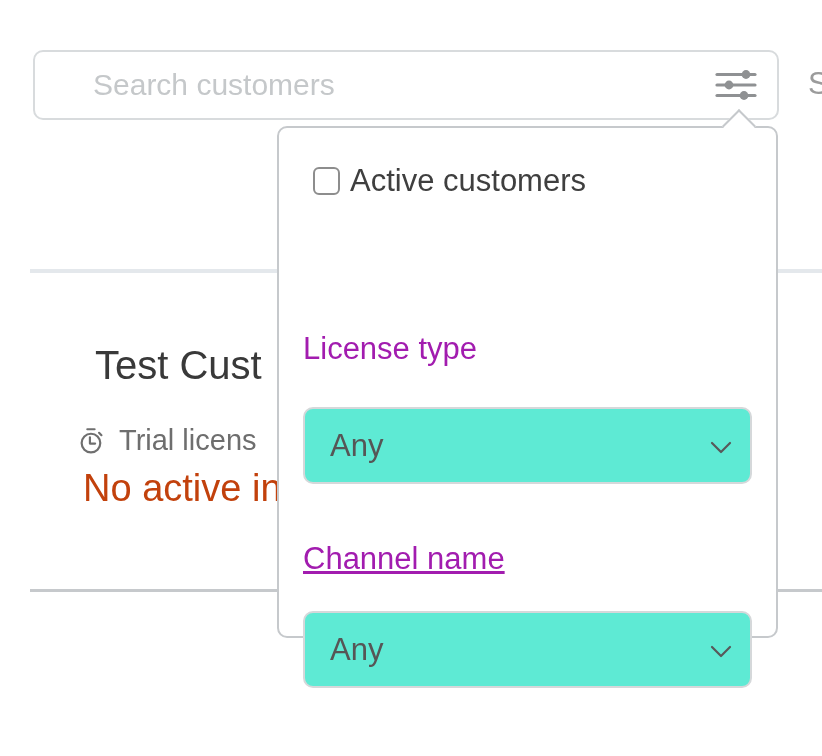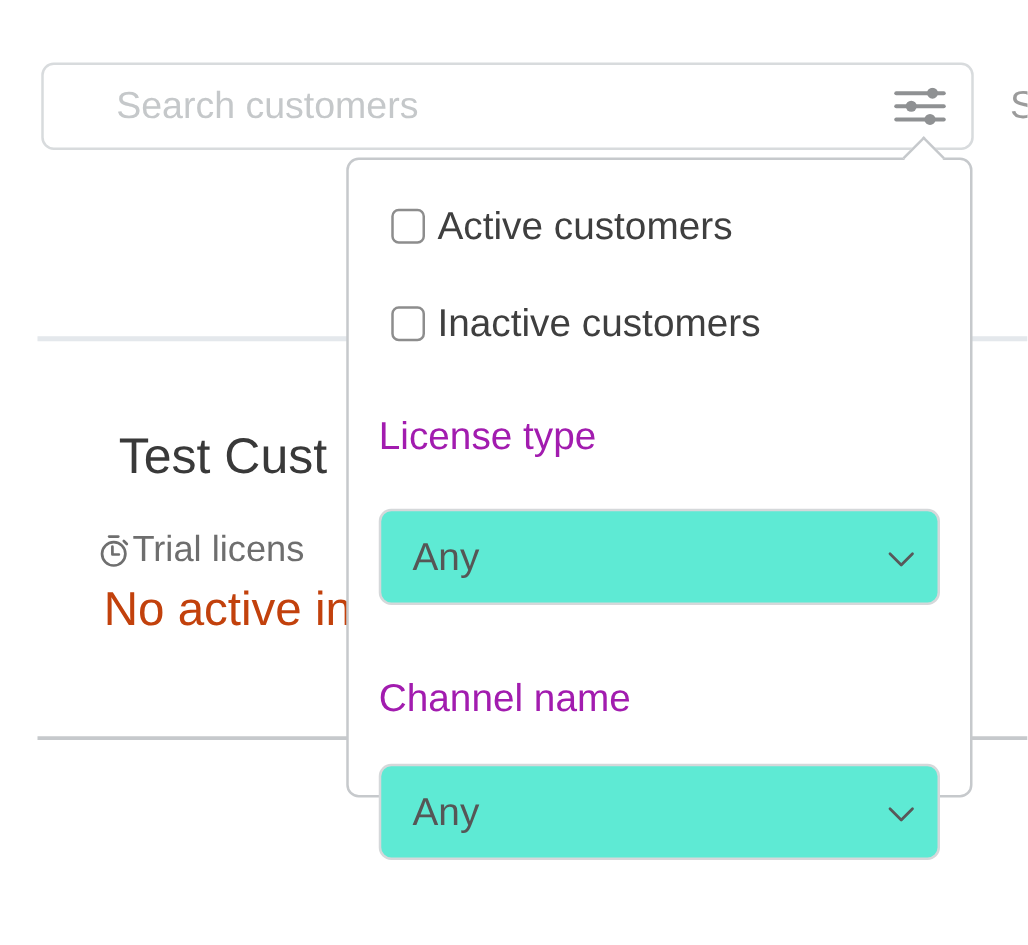--- a/index.html
+++ b/index.html
@@ -47,21 +47,21 @@
   .divider-1 { top: 269px; height: 4px; background: #e4e8ec; }
   .divider-2 { top: 589px; height: 3px; background: #c6c9cc; }
 
   .customer-heading {
     position: absolute; left: 83px; top: 331px; margin: 12px;
     font-size: 40px; font-weight: 400; color: #393939;
     white-space: nowrap; z-index: 0;
   }
   .license-row {
     position: absolute; left: 78px; top: 424px;
-    display: flex; align-items: center; 
+    display: flex; align-items: center; gap: 13px;
     font-size: 29px; color: #6e6e6e;
     white-space: nowrap; z-index: 0;
   }
   .no-active {
     position: absolute; left: 83px; top: 467px;
     font-size: 38px; color: #c2410c;
     white-space: nowrap; z-index: 0;
   }
 
   
@@ -93,21 +93,21 @@
     appearance: none; -webkit-appearance: none;
     width: 27px; height: 28px; margin: 0;
     border: 2px solid #8d8d8d; border-radius: 6px;
     background: #fff; flex: none; cursor: pointer;
   }
   .field-label {
     position: absolute; left: 24px;
     font-size: 31px; color: #a21caf; white-space: nowrap;
   }
   .label-license { top: 203px; }
-  .label-channel { top: 413px; }
+  .label-channel { top: 413px; text-decoration: underline; }
   .select {
     position: absolute; left: 24px;
     width: 449px; height: 77px;
     border: 2px solid #d5d8da; border-radius: 10px;
     background: #5eead4;
     display: flex; align-items: center;
     padding-left: 25px;
     font-size: 31px; color: #565656;
     cursor: pointer;
   }
@@ -153,24 +153,20 @@
 <div class="divider divider-2"></div>
 
 <div class="popover">
   <div class="popover-caret"></div>
 
   <label class="checkbox-row checkbox-row-1">
     <input type="checkbox" class="checkbox" style="">
     <span>Active customers</span>
   </label>
 
-  <label class="checkbox-row checkbox-row-2">
-    <input type="checkbox" class="checkbox" style="">
-    <span>Inactive customers</span>
-  </label>
 
   <div class="field-label label-license">License type</div>
 
   <div class="select select-license">
     <span>Any</span>
     <svg class="chevron" width="22" height="14" viewBox="0 0 22 14" fill="none" stroke="#58595a" stroke-width="2.2" stroke-linecap="round" stroke-linejoin="round">
       <polyline points="2,2 11,11 20,2"></polyline>
     </svg>
   </div>
 

